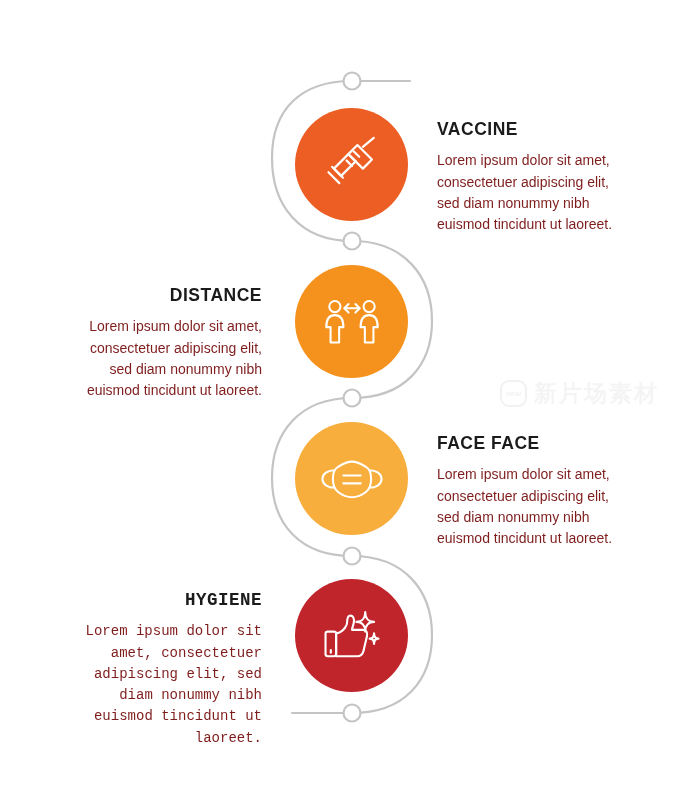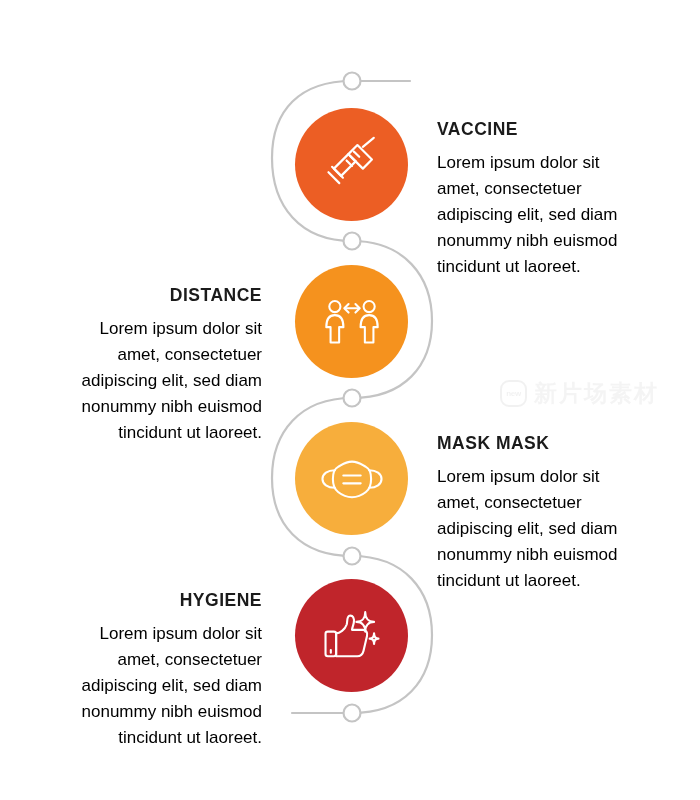--- a/index.html
+++ b/index.html
@@ -46,23 +46,23 @@
 
   .step-title {
     font-size: 17.5px;
     font-weight: bold;
     letter-spacing: 0.5px;
     color: #1b1b1b;
     margin-bottom: 11px;
     line-height: 1.1;
   }
   .step-desc {
-    font-size: 17px;
+    font-size: 14px;
     line-height: 1.52;
-    color: #000000;
+    color: #7f1d1d;
   }
 
   
   #watermark {
     position: absolute;
     left: 500px;
     top: 378px;
     display: flex;
     align-items: center;
     gap: 7px;
@@ -159,39 +159,39 @@
         <path d="M 38 10 C 30 10 26 14 22 16 C 18 18 16 22 16 30
                  C 16 38 18 42 22 45 C 27 49 32 51 38 51
                  C 44 51 49 49 54 45 C 58 42 60 38 60 30
                  C 60 22 58 18 54 16 C 50 14 46 10 38 10 Z"></path>
         <line x1="28" y1="26" x2="48" y2="26"></line>
         <line x1="28" y1="35" x2="48" y2="35"></line>
       </g>
     </svg>
   </div>
   <div class="step-text right" style="left:437px; top:434px;">
-    <div class="step-title">MASK MASK</div>
+    <div class="step-title">FACE FACE</div>
     <div class="step-desc">Lorem ipsum dolor sit amet, consectetuer adipiscing elit, sed diam nonummy nibh euismod tincidunt ut laoreet.</div>
   </div>
 
   <div class="step-circle" id="circle-hygiene" style="left:295px; top:579px; background:#C0252B;">
     <svg width="60" height="56" viewBox="0 0 68 62">
       <g fill="none" stroke="#ffffff" stroke-width="2.4" stroke-linecap="round" stroke-linejoin="round">
         <rect x="4" y="26" width="12" height="28" rx="2.5"></rect>
         <line x1="10" y1="47" x2="10" y2="50"></line>
         <path d="M 16 28 C 20 28 26 24 28 18 C 29 14 28 9 31 8
                  C 35 7 37 11 36 16 C 35.5 19 34 22 34 24
                  L 46 24 C 50 24 52 27 51 31 L 47 48
                  C 46 52 44 54 40 54 L 16 54 Z"></path>
         <path d="M 49 4 C 49 11 53 15 59 15 C 53 15 49 19 49 26 C 49 19 45 15 39 15 C 45 15 49 11 49 4 Z"></path>
         <path d="M 59 28 C 59 32 61 34 64 34 C 61 34 59 36 59 40 C 59 36 57 34 54 34 C 57 34 59 32 59 28 Z"></path>
       </g>
     </svg>
   </div>
-  <div class="step-text left" style="left:72px; top:591px;">
+  <div class="step-text left" style="left:72px; top:591px;font-family:Liberation Mono, monospace;">
     <div class="step-title">HYGIENE</div>
     <div class="step-desc">Lorem ipsum dolor sit amet, consectetuer adipiscing elit, sed diam nonummy nibh euismod tincidunt ut laoreet.</div>
   </div>
 
   <div id="watermark">
     <div class="wm-badge">new</div>
     <div class="wm-text">新片场素材</div>
   </div>
 
 </div>

